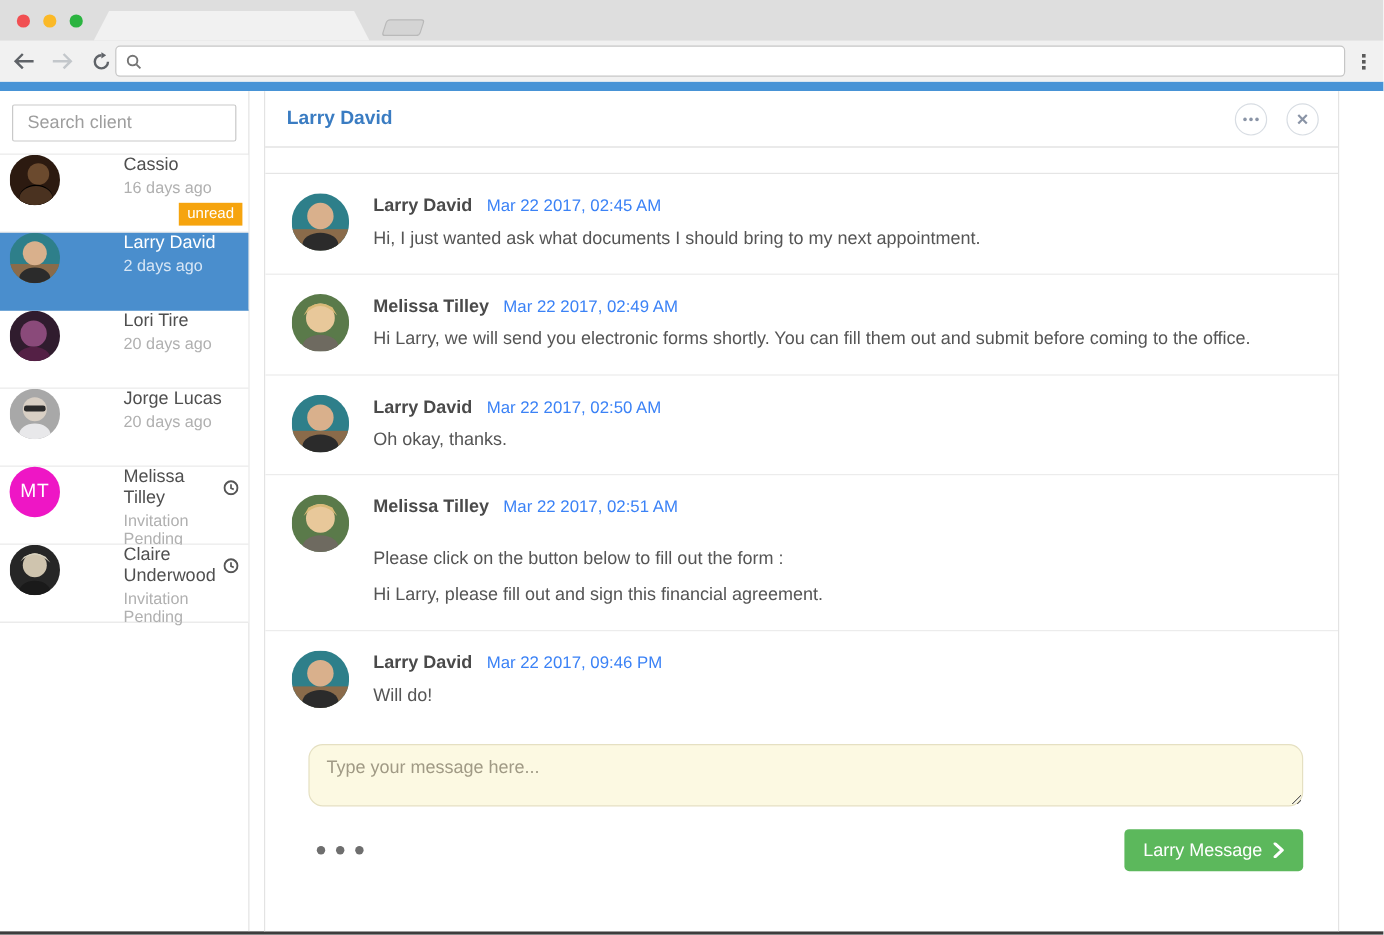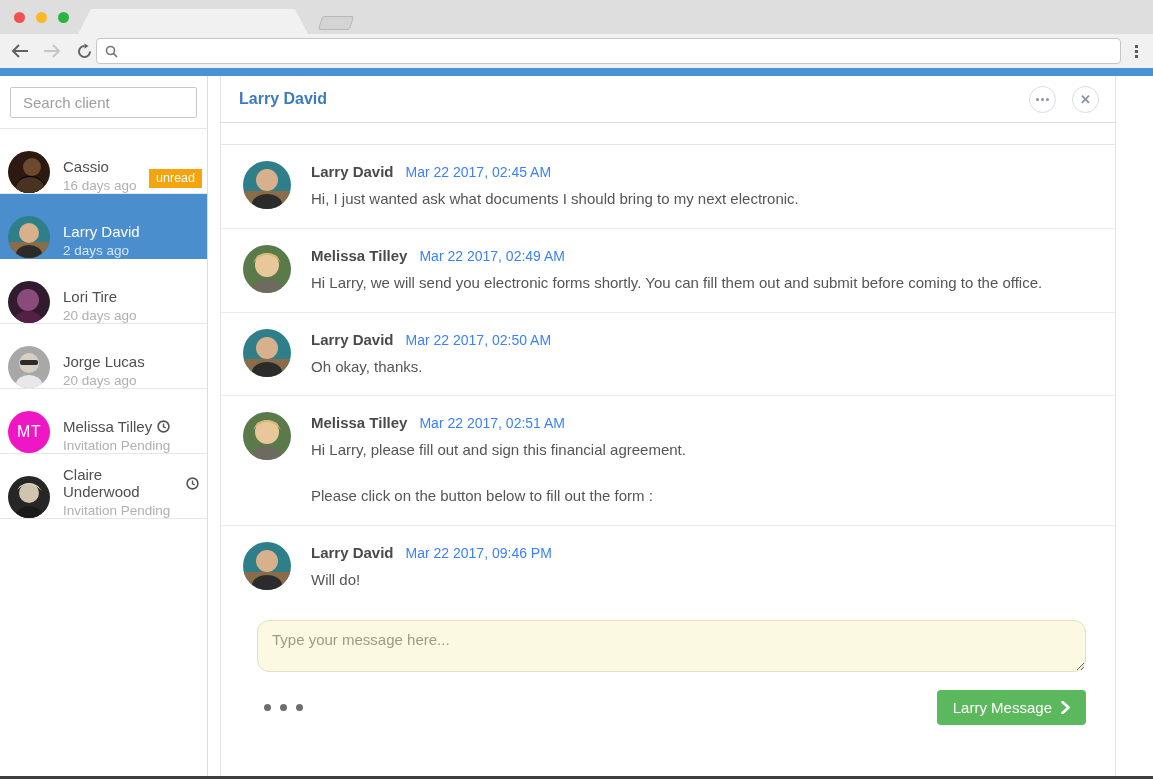--- a/index.html
+++ b/index.html
@@ -49,22 +49,22 @@
   
   .sidebar { width:208px; border-right:1px solid #ddd; background:#fff; flex-shrink:0; }
   .search-wrap { padding:11px 10px 10px 10px; }
   .search-wrap input {
     width:100%; height:31px; border:1px solid #c9c9c9; border-radius:2px;
     padding:0 12px; font-size:15px; color:#555; outline:none;
     font-family:"Liberation Sans", sans-serif;
   }
   .search-wrap input::placeholder { color:#9e9e9e; }
   .client-list { border-top:1px solid #e7e7e7; }
-  .client-row { position:relative; height:65px; display:flex; align-items:flex-end;
-    padding:0 8px; border-bottom:1px solid #e7e7e7; cursor:pointer; background:#fff; }
+  .client-row { position:relative; height:65px; display:flex; align-items:flex-start;
+    padding:0 8px; border-bottom:1px solid #e7e7e7; cursor:pointer; background:#fff;gap:40px; }
   .client-row.selected { background:#4a8ecd; border-bottom-color:#4a8ecd; }
   .avatar { width:42px; height:42px; border-radius:50%; overflow:hidden; flex-shrink:0; }
   .avatar svg { display:block; }
   .avatar.initials { display:flex; align-items:center; justify-content:center;
     background:#ee16c5; color:#fff; font-size:16px; letter-spacing:0.5px; }
   .client-info { margin-left:13px; }
   .client-name { font-size:15px; color:#4f4f4f; display:flex; align-items:center; gap:5px; }
   .client-row.selected .client-name { color:#fff; }
   .client-meta { font-size:13.5px; color:#b0b0b0; margin-top:3px; }
   .client-row.selected .client-meta { color:#d7e6f5; }
@@ -304,21 +304,21 @@
                     <rect y="30" width="48" height="18" fill="#8a6b4a"></rect>
                     <circle cx="24" cy="19" r="11" fill="#d9b08c"></circle>
                     <ellipse cx="24" cy="43" rx="15" ry="10" fill="#2b2b2b"></ellipse>
                   </svg>
               </span>
               <div class="msg-content">
                 <div class="msg-head">
                   <span class="msg-author">Larry David</span>
                   <span class="msg-time">Mar 22 2017, 02:45 AM</span>
                 </div>
-                <div class="msg-text">Hi, I just wanted ask what documents I should bring to my next electronic.</div>
+                <div class="msg-text">Hi, I just wanted ask what documents I should bring to my next appointment.</div>
               </div>
             </div>
 
             <div class="message">
               <span class="msg-avatar">
                 <svg width="48" height="48">
                     <rect width="48" height="48" fill="#5a7a4a"></rect>
                     <circle cx="24" cy="20" r="12" fill="#e8c89a"></circle>
                     <path d="M10 18 Q24 2 38 18 L34 11 Q24 5 14 11 Z" fill="#d9b977"></path>
                     <ellipse cx="24" cy="44" rx="15" ry="10" fill="#6e6a60"></ellipse>
@@ -358,22 +358,22 @@
                     <circle cx="24" cy="20" r="12" fill="#e8c89a"></circle>
                     <path d="M10 18 Q24 2 38 18 L34 11 Q24 5 14 11 Z" fill="#d9b977"></path>
                     <ellipse cx="24" cy="44" rx="15" ry="10" fill="#6e6a60"></ellipse>
                   </svg>
               </span>
               <div class="msg-content">
                 <div class="msg-head">
                   <span class="msg-author">Melissa Tilley</span>
                   <span class="msg-time">Mar 22 2017, 02:51 AM</span>
                 </div>
+                <div class="msg-text second">Please click on the button below to fill out the form :</div>
                 <div class="msg-text">Hi Larry, please fill out and sign this financial agreement.</div>
-                <div class="msg-text second">Please click on the button below to fill out the form :</div>
               </div>
             </div>
 
             <div class="message no-sep">
               <span class="msg-avatar">
                 <svg width="48" height="48">
                     <rect width="48" height="48" fill="#2e7f8a"></rect>
                     <rect y="30" width="48" height="18" fill="#8a6b4a"></rect>
                     <circle cx="24" cy="19" r="11" fill="#d9b08c"></circle>
                     <ellipse cx="24" cy="43" rx="15" ry="10" fill="#2b2b2b"></ellipse>

